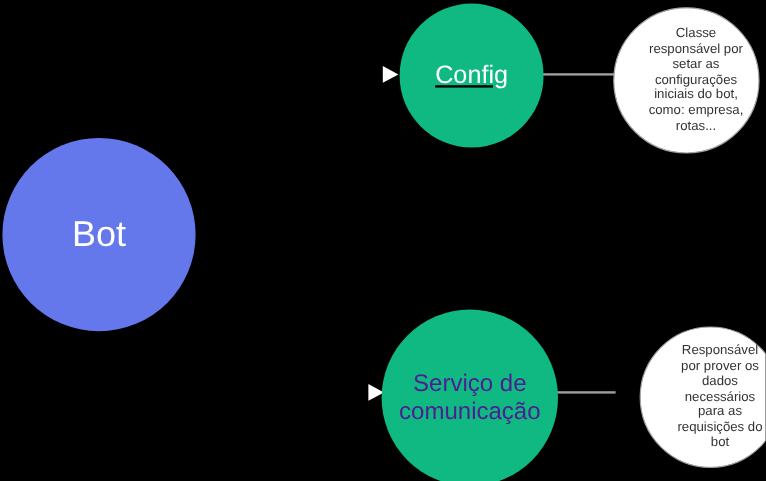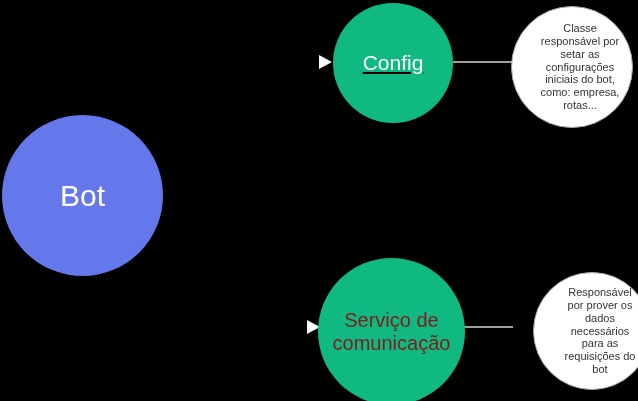--- a/index.html
+++ b/index.html
@@ -28,21 +28,21 @@
   #config-circle {
     left: 333px; top: 3px; width: 120px; height: 120px;
     background: #10b981;
     text-decoration: underline;
   }
   #config-circle .node-label { color: #ffffff; font-size: 21px; }
   #servico-circle {
     left: 318px; top: 258px; width: 147px; height: 147px;
     background: #10b981;
   }
-  #servico-circle .node-label { color: #7f1d1d; font-size: 20px; line-height: 1.15; }
+  #servico-circle .node-label { color: #4c1d95; font-size: 20px; line-height: 1.15; }
   .note {
     background: #ffffff;
     border: 1px solid #a3a3a3;
   }
   .note .node-label {
     color: #333333; font-size: 11px; line-height: 1.18; margin-left: 16px;
   }
   #note-config { left: 511px; top: 6px; width: 122px; height: 122px; }
   #note-servico { left: 533px; top: 272px; width: 118px; height: 118px; }
 

